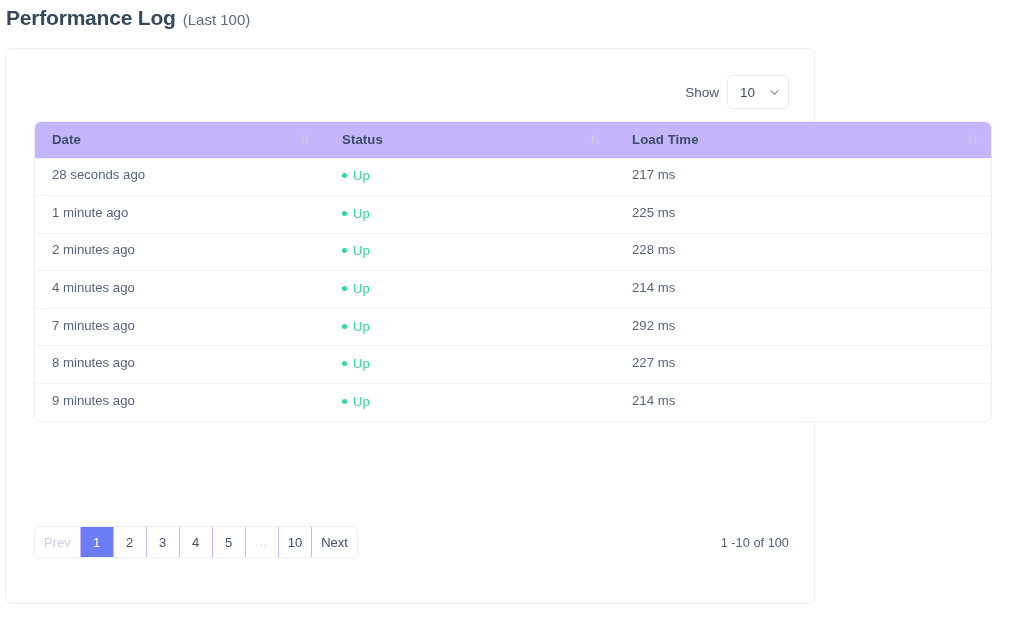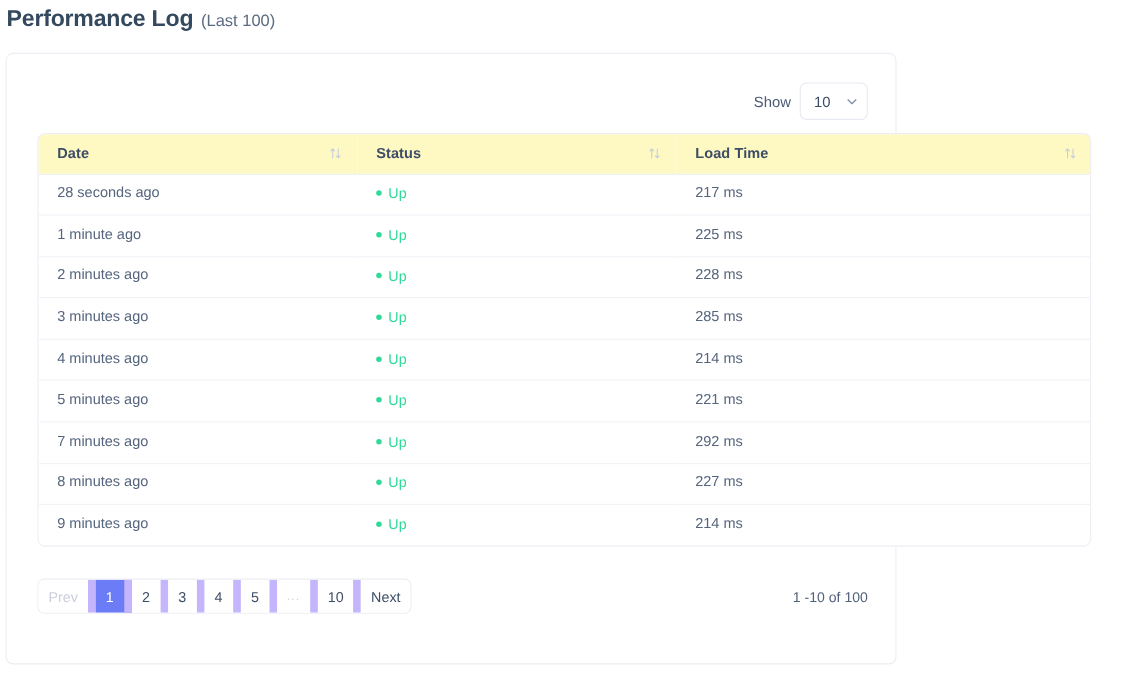--- a/index.html
+++ b/index.html
@@ -105,21 +105,21 @@
     width: 100%;
     border-collapse: collapse;
     table-layout: fixed;
   }
   table.log-table col.c-date   { width: 290px; }
   table.log-table col.c-status { width: 290px; }
   table.log-table col.c-load   { width: 378px; }
 
   table.log-table thead th {
     height: 36px;
-    background: #fef9c3;
+    background: #c4b5fd;
     border-bottom: 1px solid #eef0f5;
     padding: 0 0 0 17px;
     text-align: left;
     vertical-align: middle;
   }
   .th-inner {
     display: flex;
     align-items: center;
     justify-content: space-between;
     padding-right: 14px;
@@ -190,21 +190,21 @@
   }
   .pager-btn {
     min-width: 33px;
     height: 30px;
     display: flex;
     align-items: center;
     justify-content: center;
     font-size: 13px;
     color: #3f4f68;
     background: #ffffff;
-    border-right: 7px solid #c4b5fd;
+    border-right: 1px solid #c4b5fd;
     padding: 0 9px;
     user-select: none;
   }
   .pager-btn:last-child { border-right: none; }
   .pager-btn.is-disabled { color: #c9cfdd; }
   .pager-btn.is-ellipsis { color: #c9cfdd; letter-spacing: 1px; font-size: 11px; }
   .pager-btn.is-active {
     background: #6b7cf6;
     color: #ffffff;
   }
@@ -300,42 +300,26 @@
             </tr>
             <tr>
               <td class="cell-date">2 minutes ago</td>
               <td class="status-cell"><span class="status-pill">
                   <span class="status-dot"></span>
                   <span class="status-text">Up</span>
                 </span></td>
               <td class="cell-load">228 ms</td>
             </tr>
             <tr>
-              <td class="cell-date">3 minutes ago</td>
-              <td class="status-cell"><span class="status-pill">
-                  <span class="status-dot"></span>
-                  <span class="status-text">Up</span>
-                </span></td>
-              <td class="cell-load">285 ms</td>
-            </tr>
-            <tr>
               <td class="cell-date">4 minutes ago</td>
               <td class="status-cell"><span class="status-pill">
                   <span class="status-dot"></span>
                   <span class="status-text">Up</span>
                 </span></td>
               <td class="cell-load">214 ms</td>
-            </tr>
-            <tr>
-              <td class="cell-date">5 minutes ago</td>
-              <td class="status-cell"><span class="status-pill">
-                  <span class="status-dot"></span>
-                  <span class="status-text">Up</span>
-                </span></td>
-              <td class="cell-load">221 ms</td>
             </tr>
             <tr>
               <td class="cell-date">7 minutes ago</td>
               <td class="status-cell"><span class="status-pill">
                   <span class="status-dot"></span>
                   <span class="status-text">Up</span>
                 </span></td>
               <td class="cell-load">292 ms</td>
             </tr>
             <tr>

